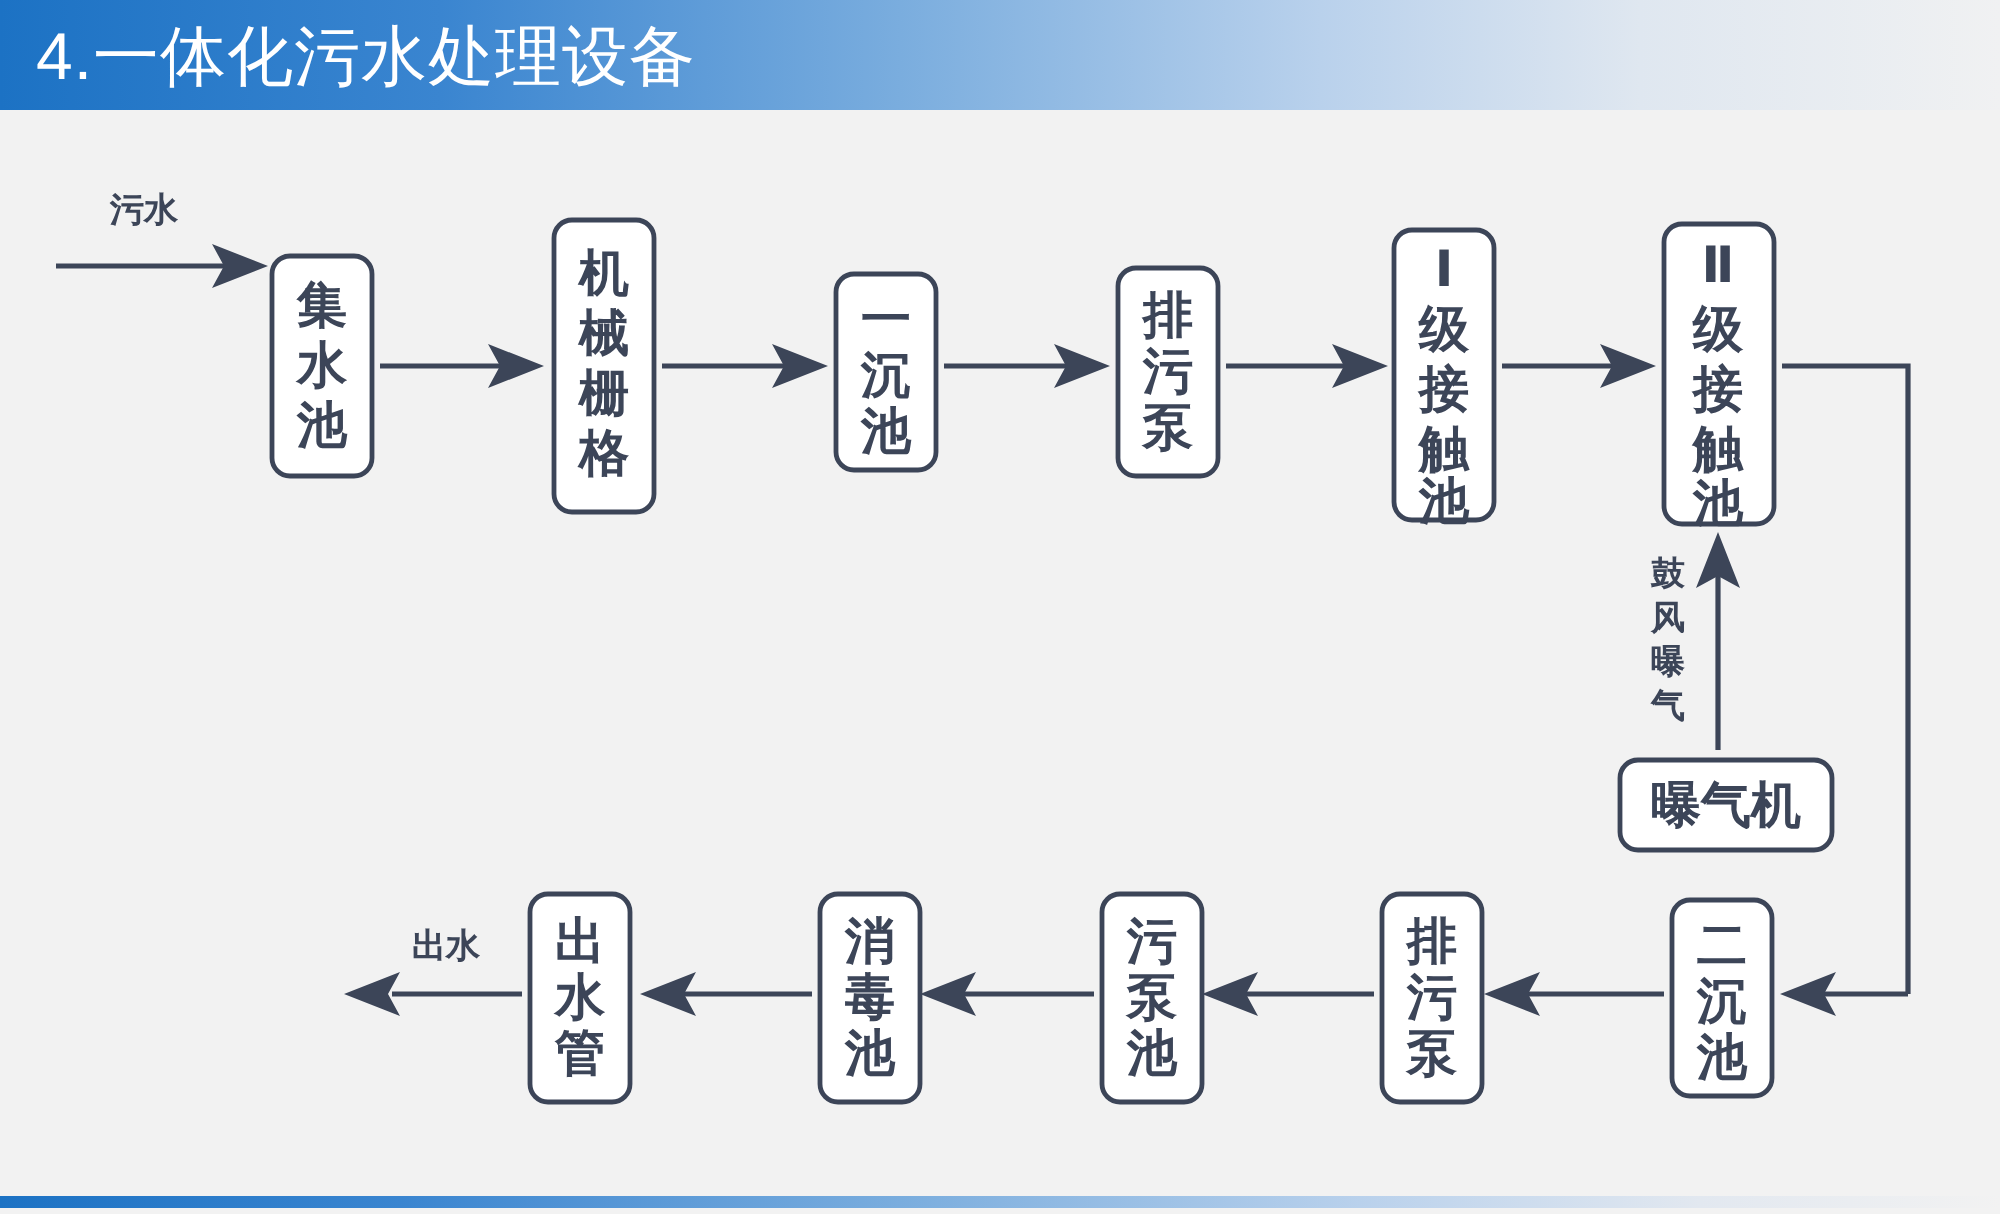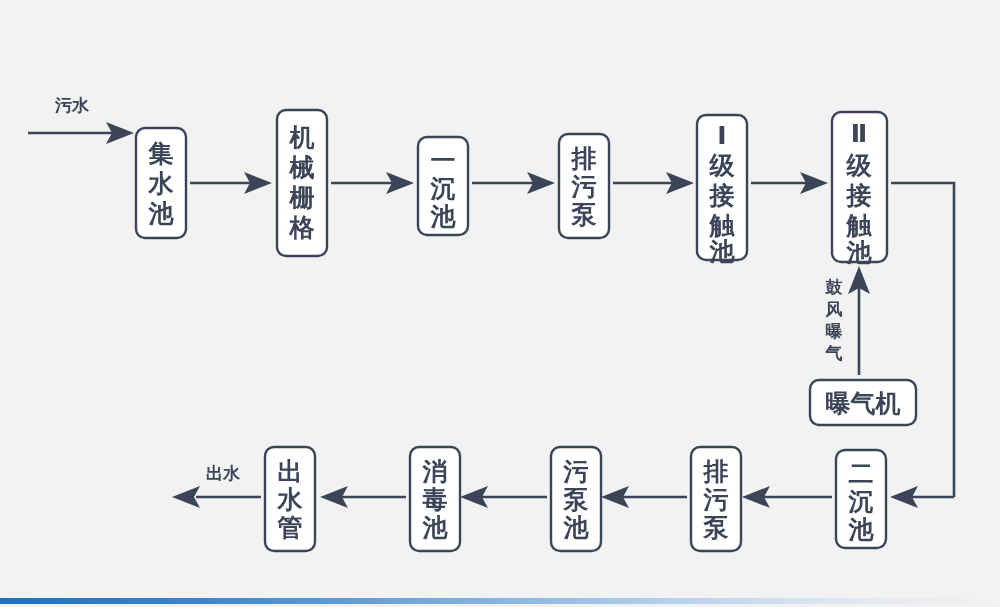--- a/index.html
+++ b/index.html
@@ -90,20 +90,23 @@
     font-weight: 700;
     text-anchor: middle;
     dominant-baseline: central;
   }
 </style>
 </head>
 <body>
 
 <div id="page">
 
+  <div id="header-banner">
+    <div id="page-title">4.一体化污水处理设备</div>
+  </div>
 
   <svg id="flow-canvas" viewBox="0 0 1000 543">
 
     <text class="flow-annot" x="72" y="50">污水</text>
     <g>
       <line class="edge-line" x1="28" y1="78" x2="112" y2="78"></line>
       <polygon class="edge-head" points="134,78 106,67 112,78 106,89"></polygon>
     </g>
 
     <g>

